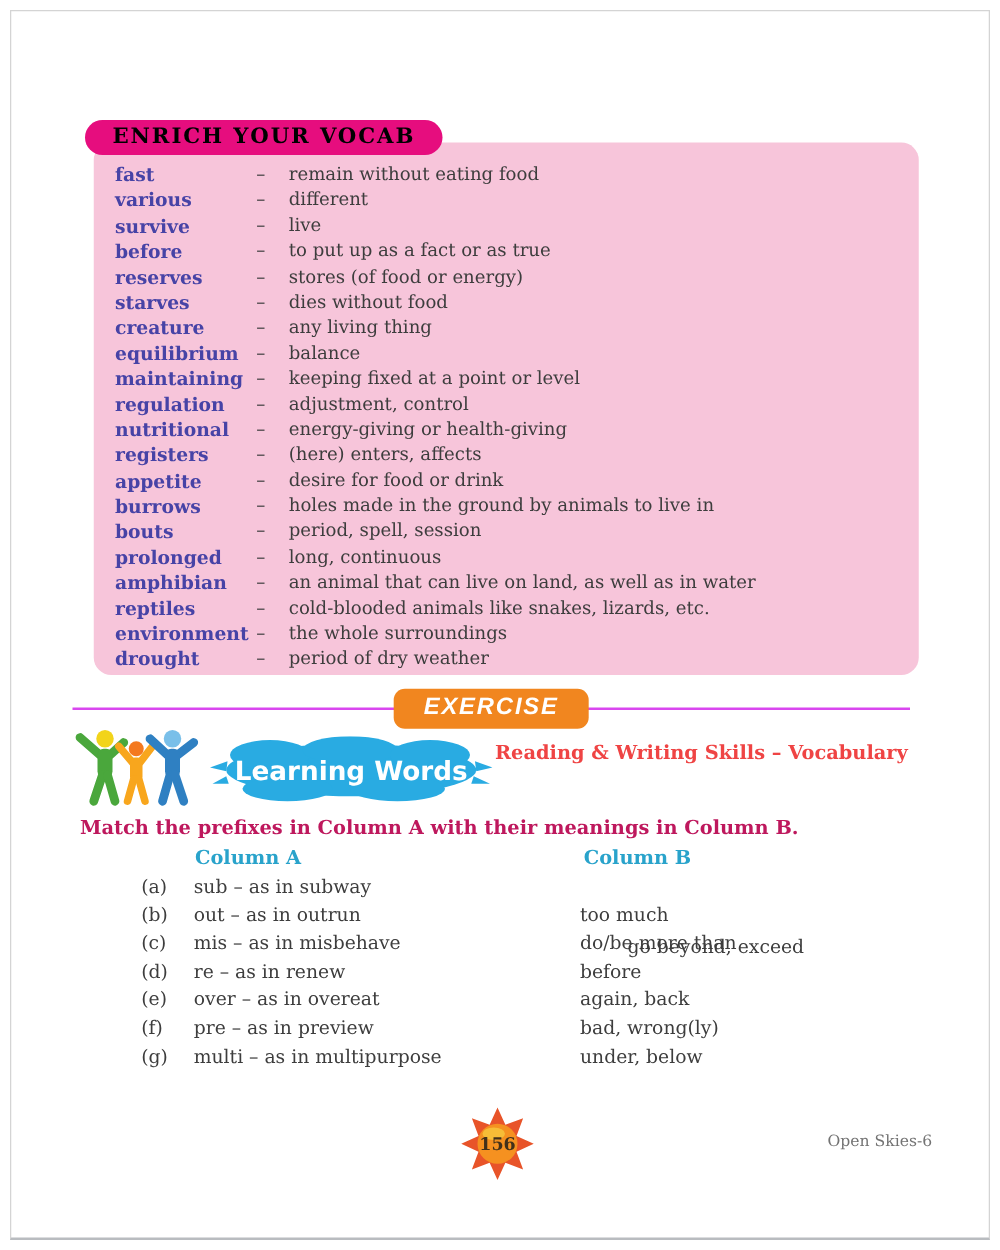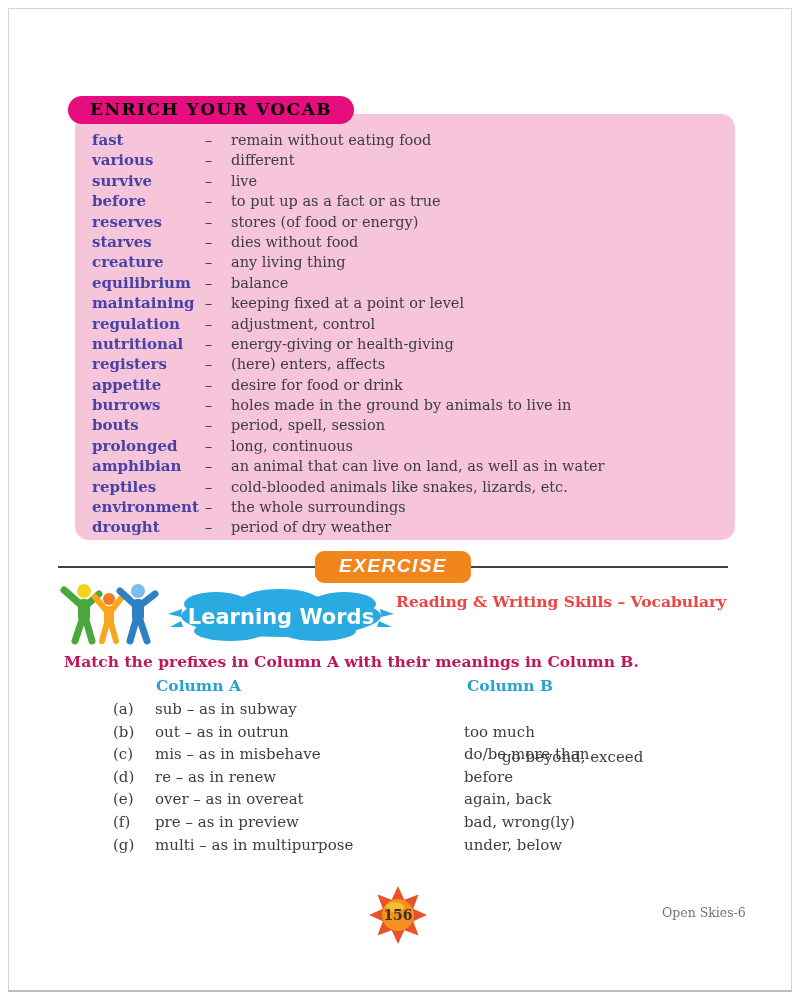--- a/index.html
+++ b/index.html
@@ -25,21 +25,21 @@
     padding:16px 18px 0 17px; z-index:1;
   }
   .vocab-row { display:flex; height:20.4px; line-height:20.4px; font-size:14.5px; }
   .vw { width:113px; font-weight:bold; color:#4743a6; font-size:15px; flex:none; }
   .vd { width:26px; color:#3d3d3d; flex:none; }
   .vm { color:#3d3d3d; white-space:nowrap; }
 
   
   .exercise-divider {
     position:absolute; left:58px; right:72px; top:566px;
-    border-top:2px solid #404040;
+    border-top:2px solid #d946ef;
   }
   .exercise-badge {
     position:absolute; left:50%; top:-17px; transform:translateX(-50%);
     background:#f1861f; color:#ffffff;
     font-family:"Liberation Sans", sans-serif; font-weight:bold; font-style:italic;
     font-size:19px; letter-spacing:1.5px; padding:4px 24px 6px; border-radius:9px;
     white-space:nowrap;
   }
 
   

